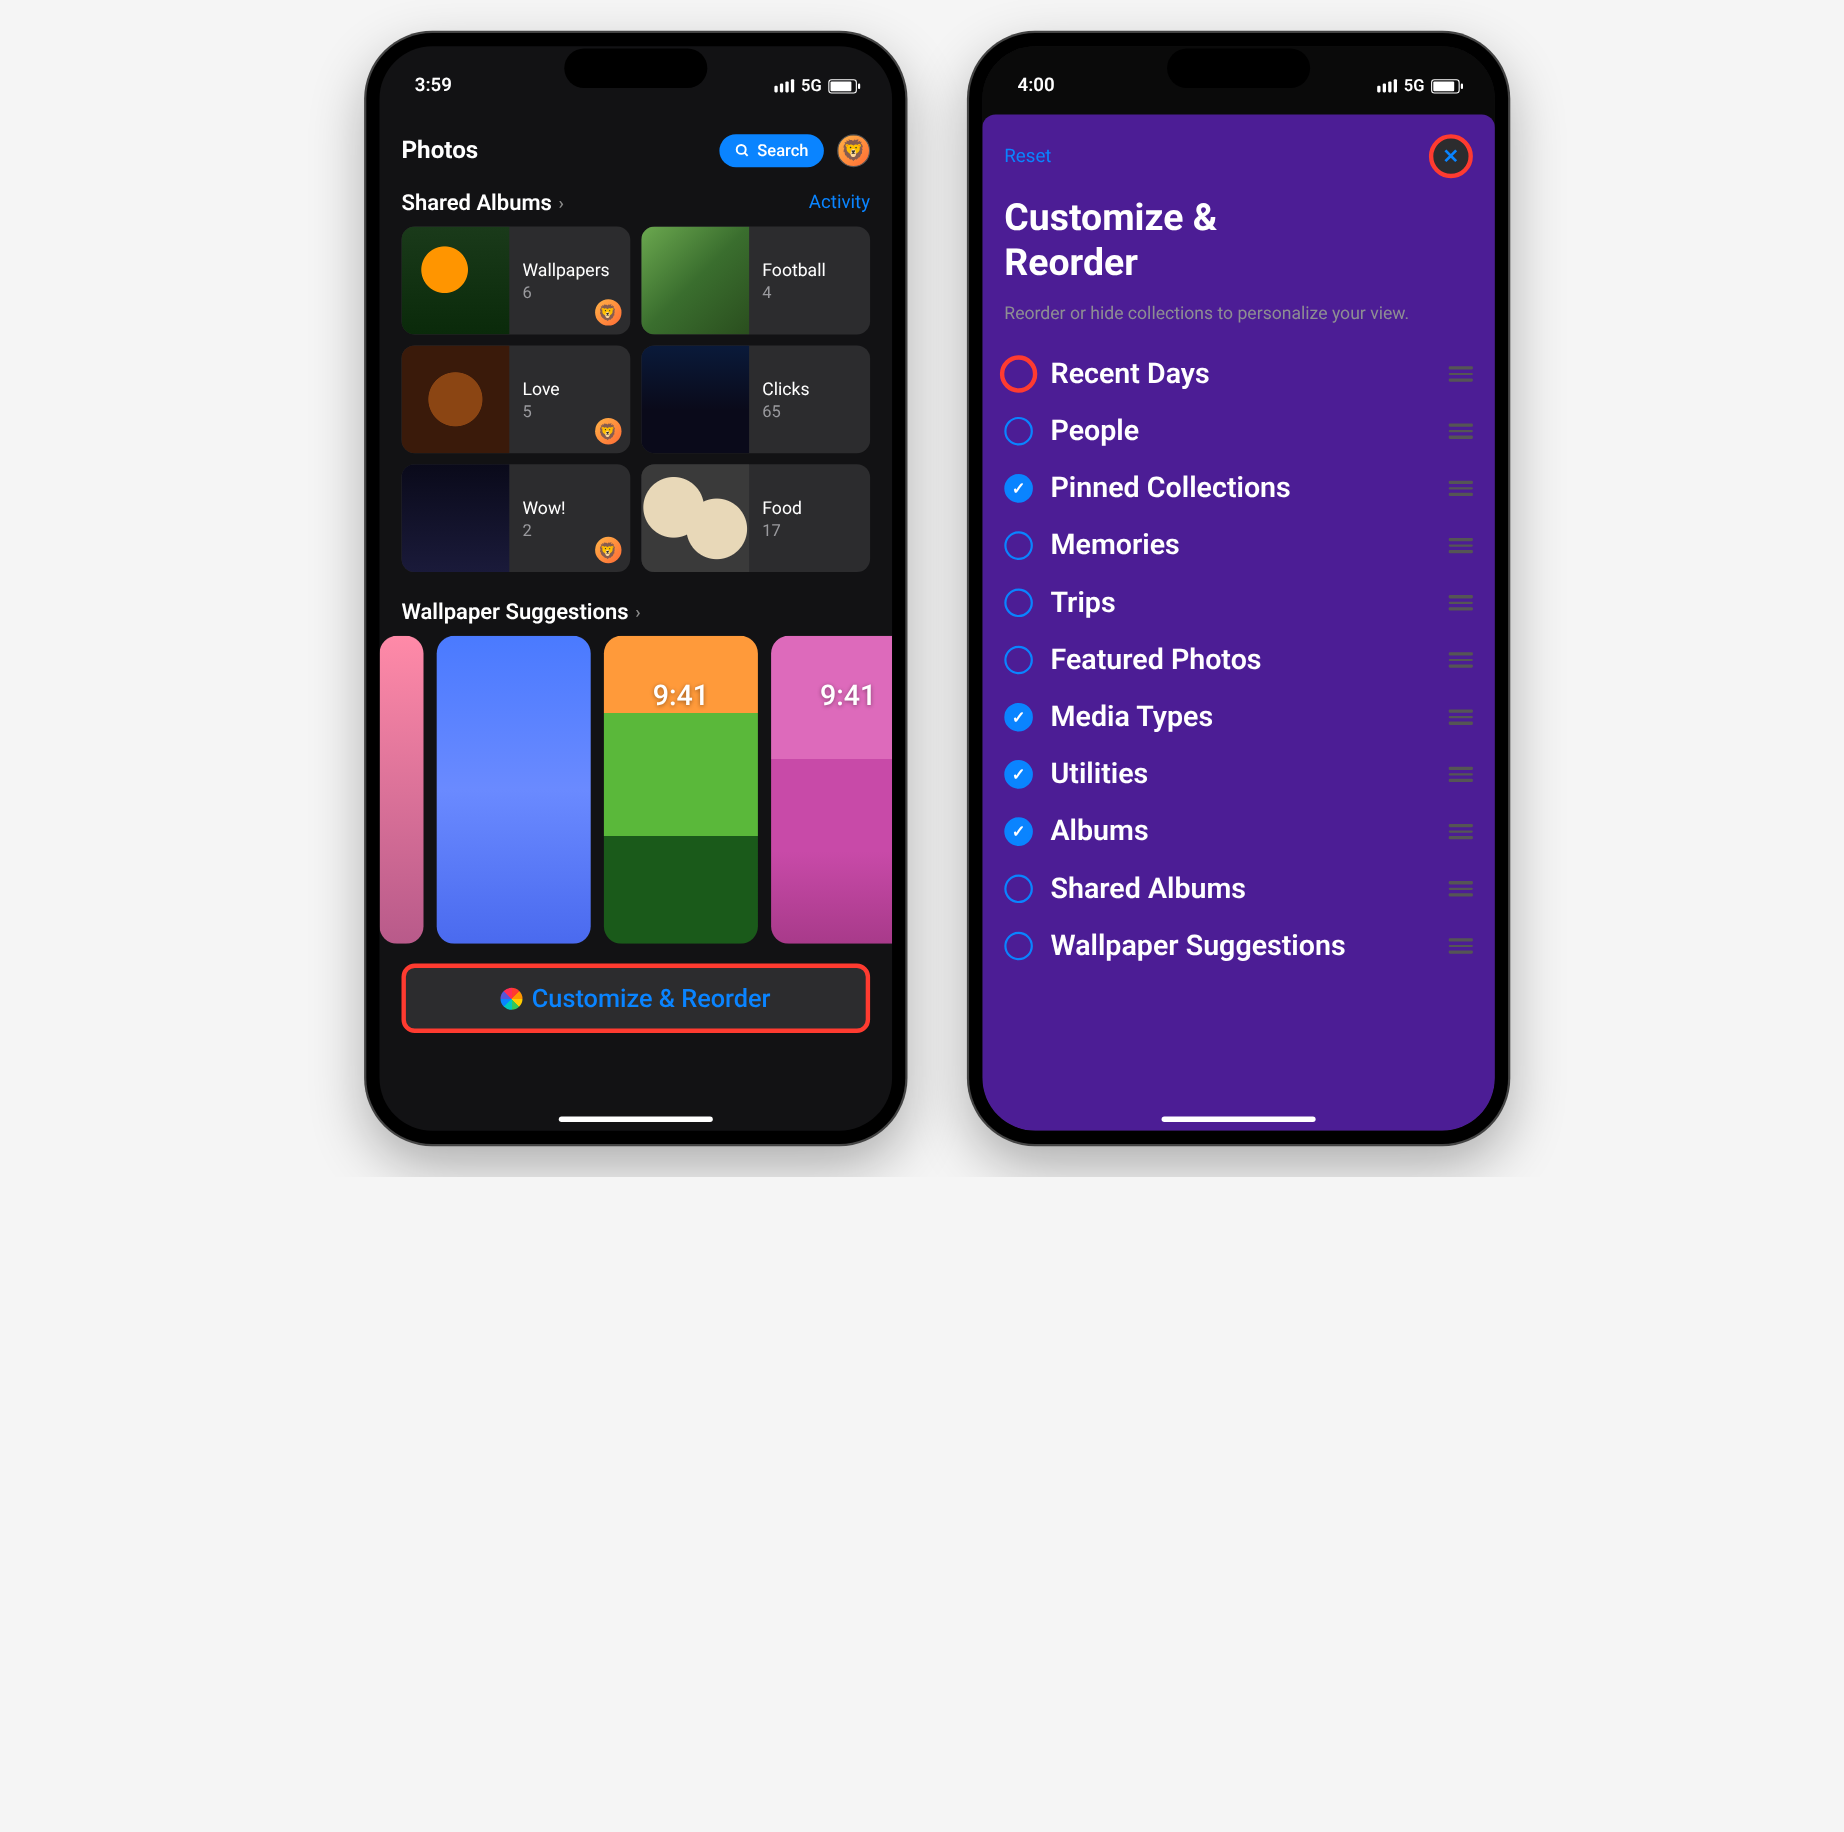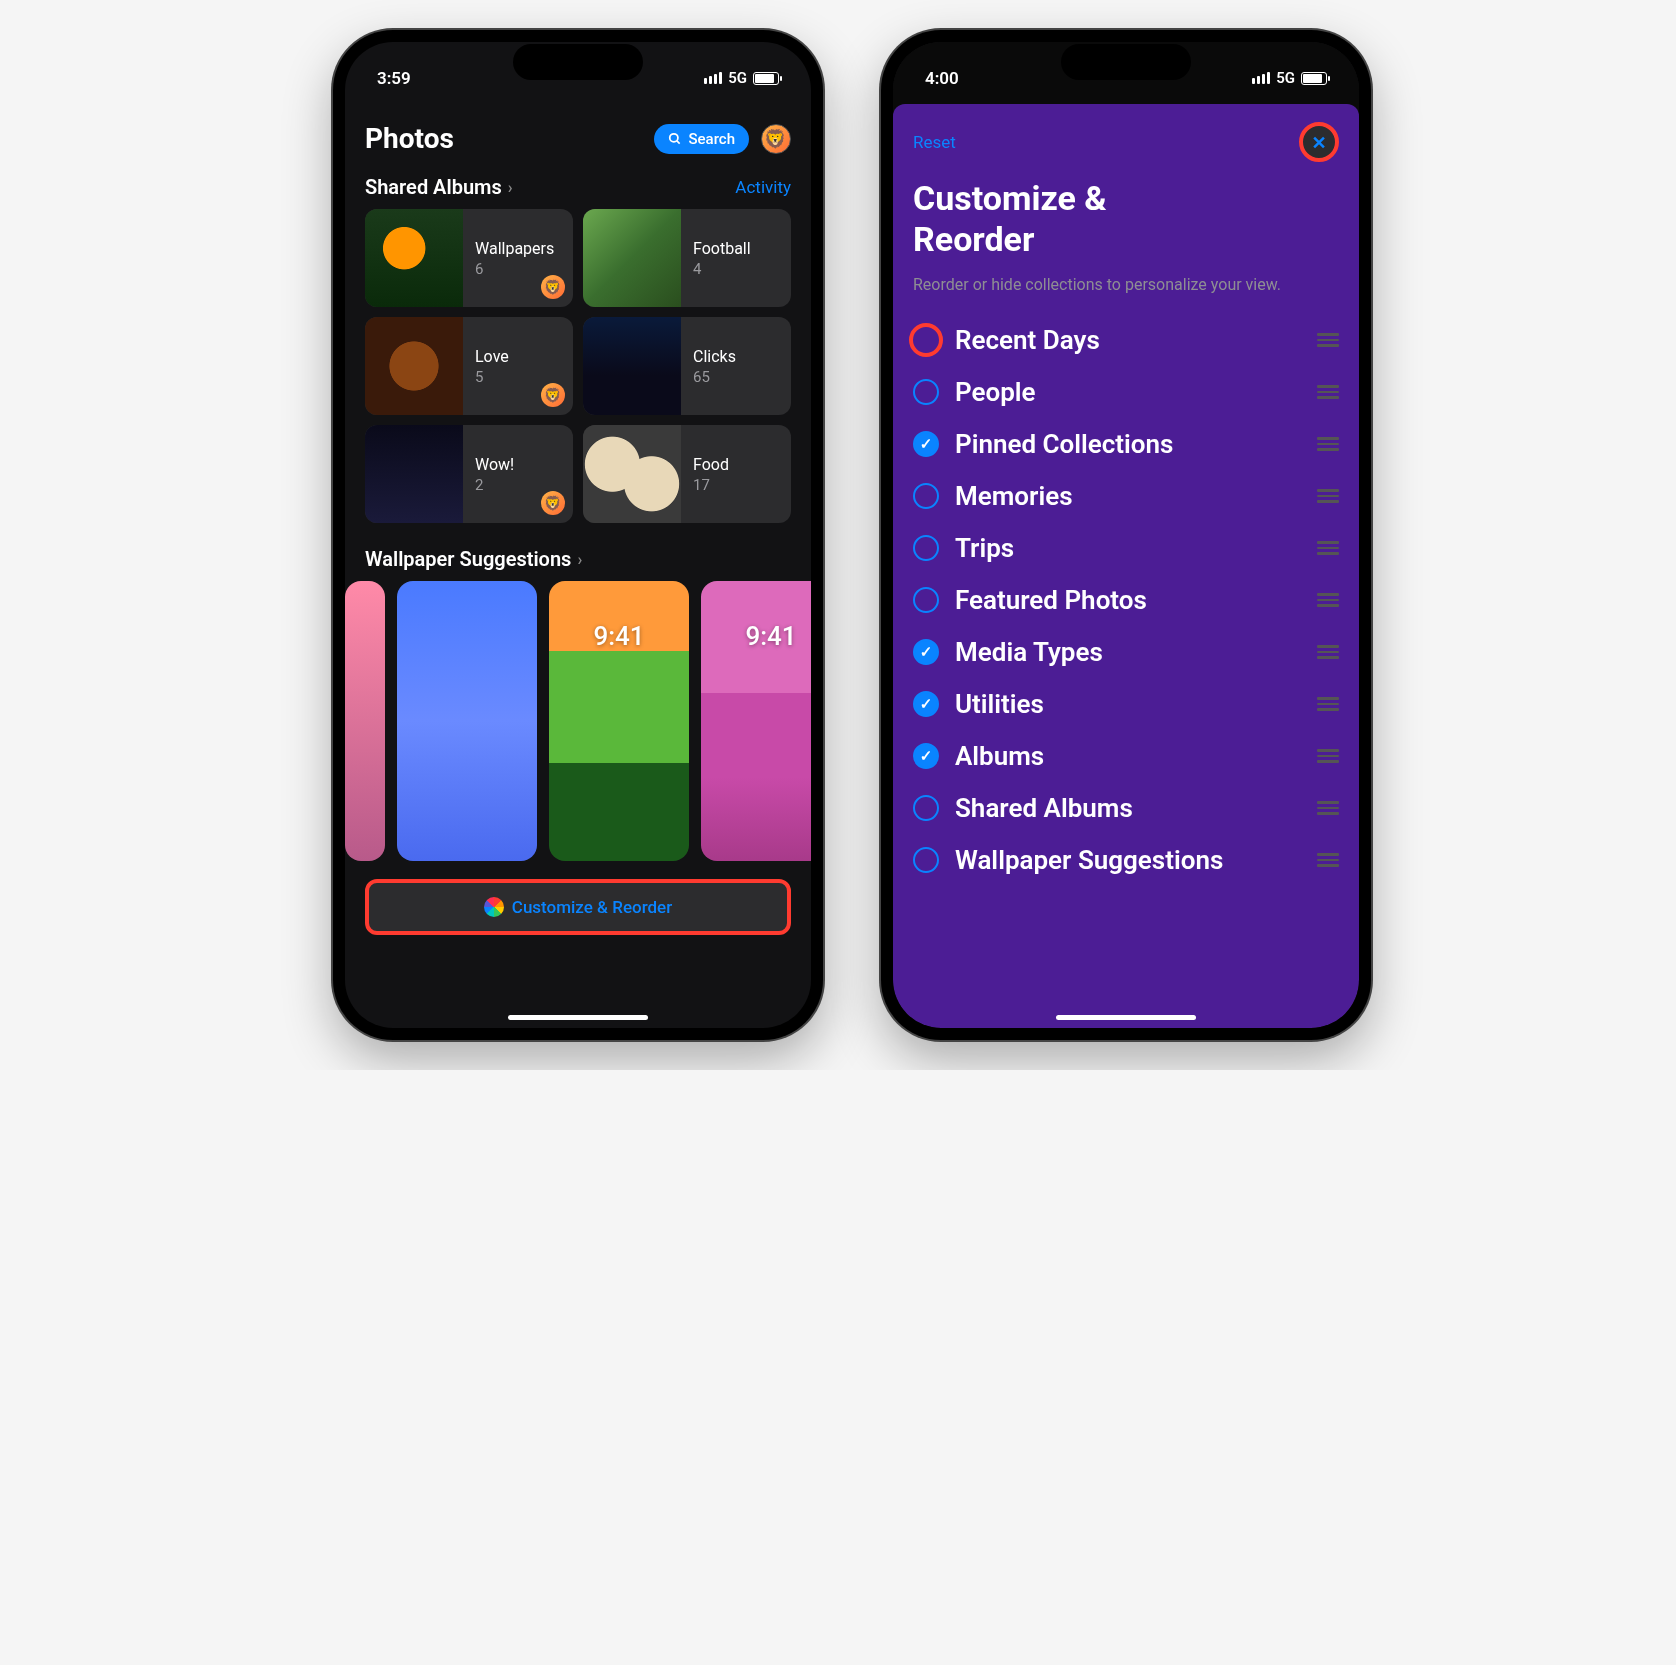--- a/index.html
+++ b/index.html
@@ -63,21 +63,21 @@
   .home-indicator {
     position:absolute; bottom:8px; left:50%; transform:translateX(-50%);
     width:140px; height:5px; background:#fff; border-radius:3px;
   }
 
   
   .p1-header {
     display:flex; align-items:center; justify-content:space-between;
     padding: 26px 20px 10px;
   }
-  .p1-title { font-size:28px; font-weight:700; }
+  .p1-title { font-size:22px; font-weight:700; }
   .p1-header-right { display:flex; align-items:center; gap:12px; }
   .search-pill {
     background:#0a84ff; border-radius:20px; padding:6px 14px;
     display:flex; align-items:center; gap:6px; font-size:15px; font-weight:500;
   }
   .avatar { width:30px; height:30px; border-radius:50%; background:linear-gradient(135deg,#ffb347,#ff6b35); border:1px solid #555; display:flex; align-items:center; justify-content:center; font-size:18px; }
   .section-head {
     display:flex; justify-content:space-between; align-items:center;
     padding: 10px 20px 10px;
   }
@@ -111,21 +111,21 @@
     display:flex; align-items:flex-start; justify-content:center; padding-top:40px;
   }
   .wp-time { color:#fff; font-size:26px; font-weight:500; text-shadow:0 1px 4px rgba(0,0,0,.4); }
   .customize-btn {
     margin: 18px 20px 0;
     background:#2c2c2e;
     border-radius:12px;
     padding:14px;
     text-align:center;
     color:#0a84ff;
-    font-size:17px;
+    font-size:23px;
     font-weight:500;
     display:flex; align-items:center; justify-content:center; gap:8px;
     border: 4px solid #ff3b30;
   }
   .flower-icon { width:20px; height:20px; display:inline-block; background: conic-gradient(#ff3b30 0 45deg,#ff9500 45deg 90deg,#ffcc00 90deg 135deg,#34c759 135deg 180deg,#00c7be 180deg 225deg,#0a84ff 225deg 270deg,#5856d6 270deg 315deg,#ff2d55 315deg 360deg); border-radius:50%; }
 
   
   .th1 { background: radial-gradient(circle at 40% 40%, #ff9500 0 25%, transparent 26%), linear-gradient(#1a3a1a,#0a2a0a); }
   .th2 { background: linear-gradient(135deg, #6ba84f 0%, #3a6e2e 50%, #2a4e1e 100%); }
   .th3 { background: radial-gradient(circle at 50% 50%, #8b4513 0 35%, #3a1a0a 36%); }

